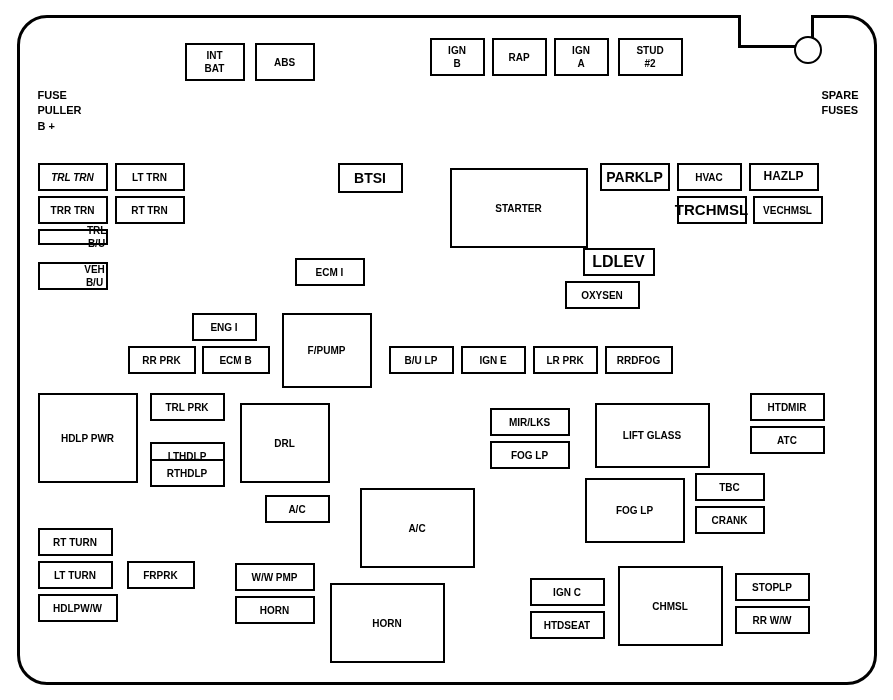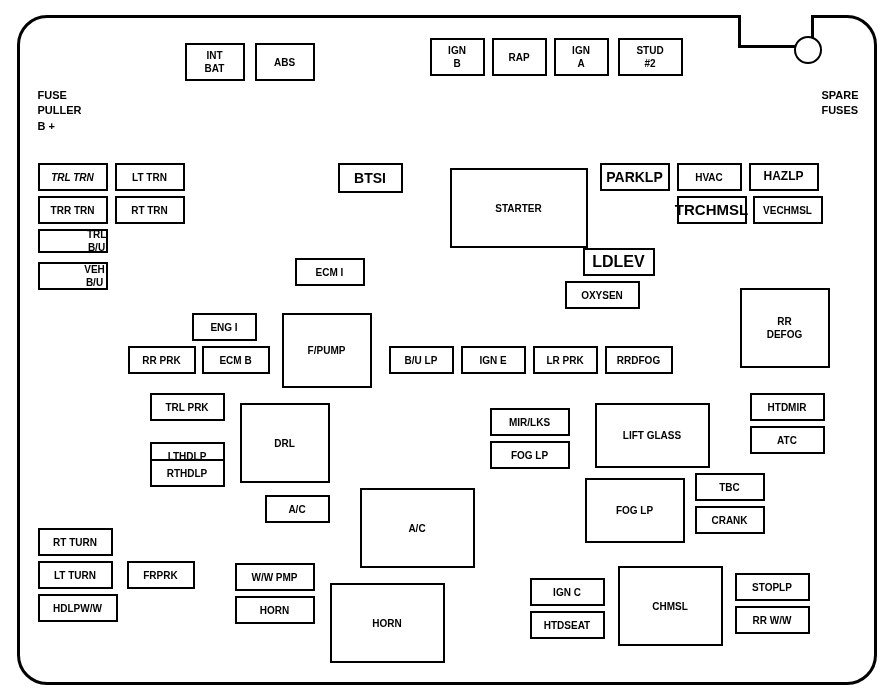--- a/index.html
+++ b/index.html
@@ -82,41 +82,41 @@
 <div class="fuse-box" style="left: 165px; top: 25px; width: 60px; height: 38px; font-size: 10px; line-height: 1.3;">INT<br>BAT</div>
     <div class="fuse-box" style="left: 235px; top: 25px; width: 60px; height: 38px; font-size: 10px; line-height: 1.3;">ABS</div>
     <div class="fuse-box" style="left: 410px; top: 20px; width: 55px; height: 38px; font-size: 10px; line-height: 1.3;">IGN<br>B</div>
     <div class="fuse-box" style="left: 472px; top: 20px; width: 55px; height: 38px; font-size: 10px; line-height: 1.3;">RAP</div>
     <div class="fuse-box" style="left: 534px; top: 20px; width: 55px; height: 38px; font-size: 10px; line-height: 1.3;">IGN<br>A</div>
     <div class="fuse-box" style="left: 598px; top: 20px; width: 65px; height: 38px; font-size: 10px; line-height: 1.3;">STUD<br>#2</div>
     <div class="fuse-box" style="left: 18px; top: 145px; width: 70px; height: 28px; font-size: 10px; line-height: 1.3; font-style: italic;">TRL TRN</div>
     <div class="fuse-box" style="left: 95px; top: 145px; width: 70px; height: 28px; font-size: 10px; line-height: 1.3;">LT TRN</div>
     <div class="fuse-box" style="left: 18px; top: 178px; width: 70px; height: 28px; font-size: 10px; line-height: 1.3;">TRR TRN</div>
     <div class="fuse-box" style="left: 95px; top: 178px; width: 70px; height: 28px; font-size: 10px; line-height: 1.3;">RT TRN</div>
-    <div class="fuse-box" style="left: 18px; top: 211px; width: 70px; height: 24px; font-size: 10px; line-height: 1.3; padding-left: 48px;">TRL B/U</div>
+    <div class="fuse-box" style="left: 18px; top: 211px; width: 70px; height: 16px; font-size: 10px; line-height: 1.3; padding-left: 48px;">TRL B/U</div>
     <div class="fuse-box" style="left: 18px; top: 244px; width: 70px; height: 28px; font-size: 10px; line-height: 1.3; padding-left: 44px;">VEH B/U</div>
     <div class="fuse-box" style="left: 318px; top: 145px; width: 65px; height: 30px; font-size: 14px; line-height: 1.3;">BTSI</div>
     <div class="fuse-box" style="left: 580px; top: 145px; width: 70px; height: 28px; font-size: 14px; line-height: 1.3;">PARKLP</div>
     <div class="fuse-box" style="left: 657px; top: 145px; width: 65px; height: 28px; font-size: 10px; line-height: 1.3;">HVAC</div>
     <div class="fuse-box" style="left: 729px; top: 145px; width: 70px; height: 28px; font-size: 12px; line-height: 1.3;">HAZLP</div>
     <div class="fuse-box" style="left: 657px; top: 178px; width: 70px; height: 28px; font-size: 15px; line-height: 1.3;">TRCHMSL</div>
     <div class="fuse-box" style="left: 733px; top: 178px; width: 70px; height: 28px; font-size: 10px; line-height: 1.3;">VECHMSL</div>
     <div class="fuse-box" style="left: 430px; top: 150px; width: 138px; height: 80px; font-size: 10px; line-height: 1.3;">STARTER</div>
     <div class="fuse-box" style="left: 262px; top: 240px; width: 70px; height: 28px; font-size: 10px; line-height: 1.3; margin-left: 13px;">ECM I</div>
     <div class="fuse-box" style="left: 563px; top: 230px; width: 72px; height: 28px; font-size: 16px; line-height: 1.3;">LDLEV</div>
     <div class="fuse-box" style="left: 172px; top: 295px; width: 65px; height: 28px; font-size: 10px; line-height: 1.3;">ENG I</div>
     <div class="fuse-box" style="left: 545px; top: 263px; width: 75px; height: 28px; font-size: 10px; line-height: 1.3;">OXYSEN</div>
     <div class="fuse-box" style="left: 108px; top: 328px; width: 68px; height: 28px; font-size: 10px; line-height: 1.3;">RR PRK</div>
     <div class="fuse-box" style="left: 182px; top: 328px; width: 68px; height: 28px; font-size: 10px; line-height: 1.3;">ECM B</div>
     <div class="fuse-box" style="left: 262px; top: 295px; width: 90px; height: 75px; font-size: 10px; line-height: 1.3;">F/PUMP</div>
     <div class="fuse-box" style="left: 369px; top: 328px; width: 65px; height: 28px; font-size: 10px; line-height: 1.3;">B/U LP</div>
     <div class="fuse-box" style="left: 441px; top: 328px; width: 65px; height: 28px; font-size: 10px; line-height: 1.3;">IGN E</div>
     <div class="fuse-box" style="left: 513px; top: 328px; width: 65px; height: 28px; font-size: 10px; line-height: 1.3;">LR PRK</div>
     <div class="fuse-box" style="left: 585px; top: 328px; width: 68px; height: 28px; font-size: 10px; line-height: 1.3;">RRDFOG</div>
-    <div class="fuse-box" style="left: 720px; top: 270px; width: 90px; height: 80px; font-size: 10px; line-height: 1.3;">RR<br>DEFOG</div>
+    <div class="fuse-box" style="left: 18px; top: 375px; width: 100px; height: 90px; font-size: 10px; line-height: 1.3;">HDLP PWR</div>
     <div class="fuse-box" style="left: 130px; top: 375px; width: 75px; height: 28px; font-size: 10px; line-height: 1.3;">TRL PRK</div>
     <div class="fuse-box" style="left: 130px; top: 408px; width: 75px; height: 28px; font-size: 10px; line-height: 1.3; margin-top: 16px;">LTHDLP</div>
     <div class="fuse-box" style="left: 130px; top: 441px; width: 75px; height: 28px; font-size: 10px; line-height: 1.3;">RTHDLP</div>
     <div class="fuse-box" style="left: 575px; top: 385px; width: 115px; height: 65px; font-size: 10px; line-height: 1.3;">LIFT GLASS</div>
     <div class="fuse-box" style="left: 220px; top: 385px; width: 90px; height: 80px; font-size: 10px; line-height: 1.3;">DRL</div>
     <div class="fuse-box" style="left: 730px; top: 375px; width: 75px; height: 28px; font-size: 10px; line-height: 1.3;">HTDMIR</div>
     <div class="fuse-box" style="left: 730px; top: 408px; width: 75px; height: 28px; font-size: 10px; line-height: 1.3;">ATC</div>
     <div class="fuse-box" style="left: 245px; top: 477px; width: 65px; height: 28px; font-size: 10px; line-height: 1.3;">A/C</div>
     <div class="fuse-box" style="left: 470px; top: 390px; width: 80px; height: 28px; font-size: 10px; line-height: 1.3;">MIR/LKS</div>
     <div class="fuse-box" style="left: 470px; top: 423px; width: 80px; height: 28px; font-size: 10px; line-height: 1.3;">FOG LP</div>

